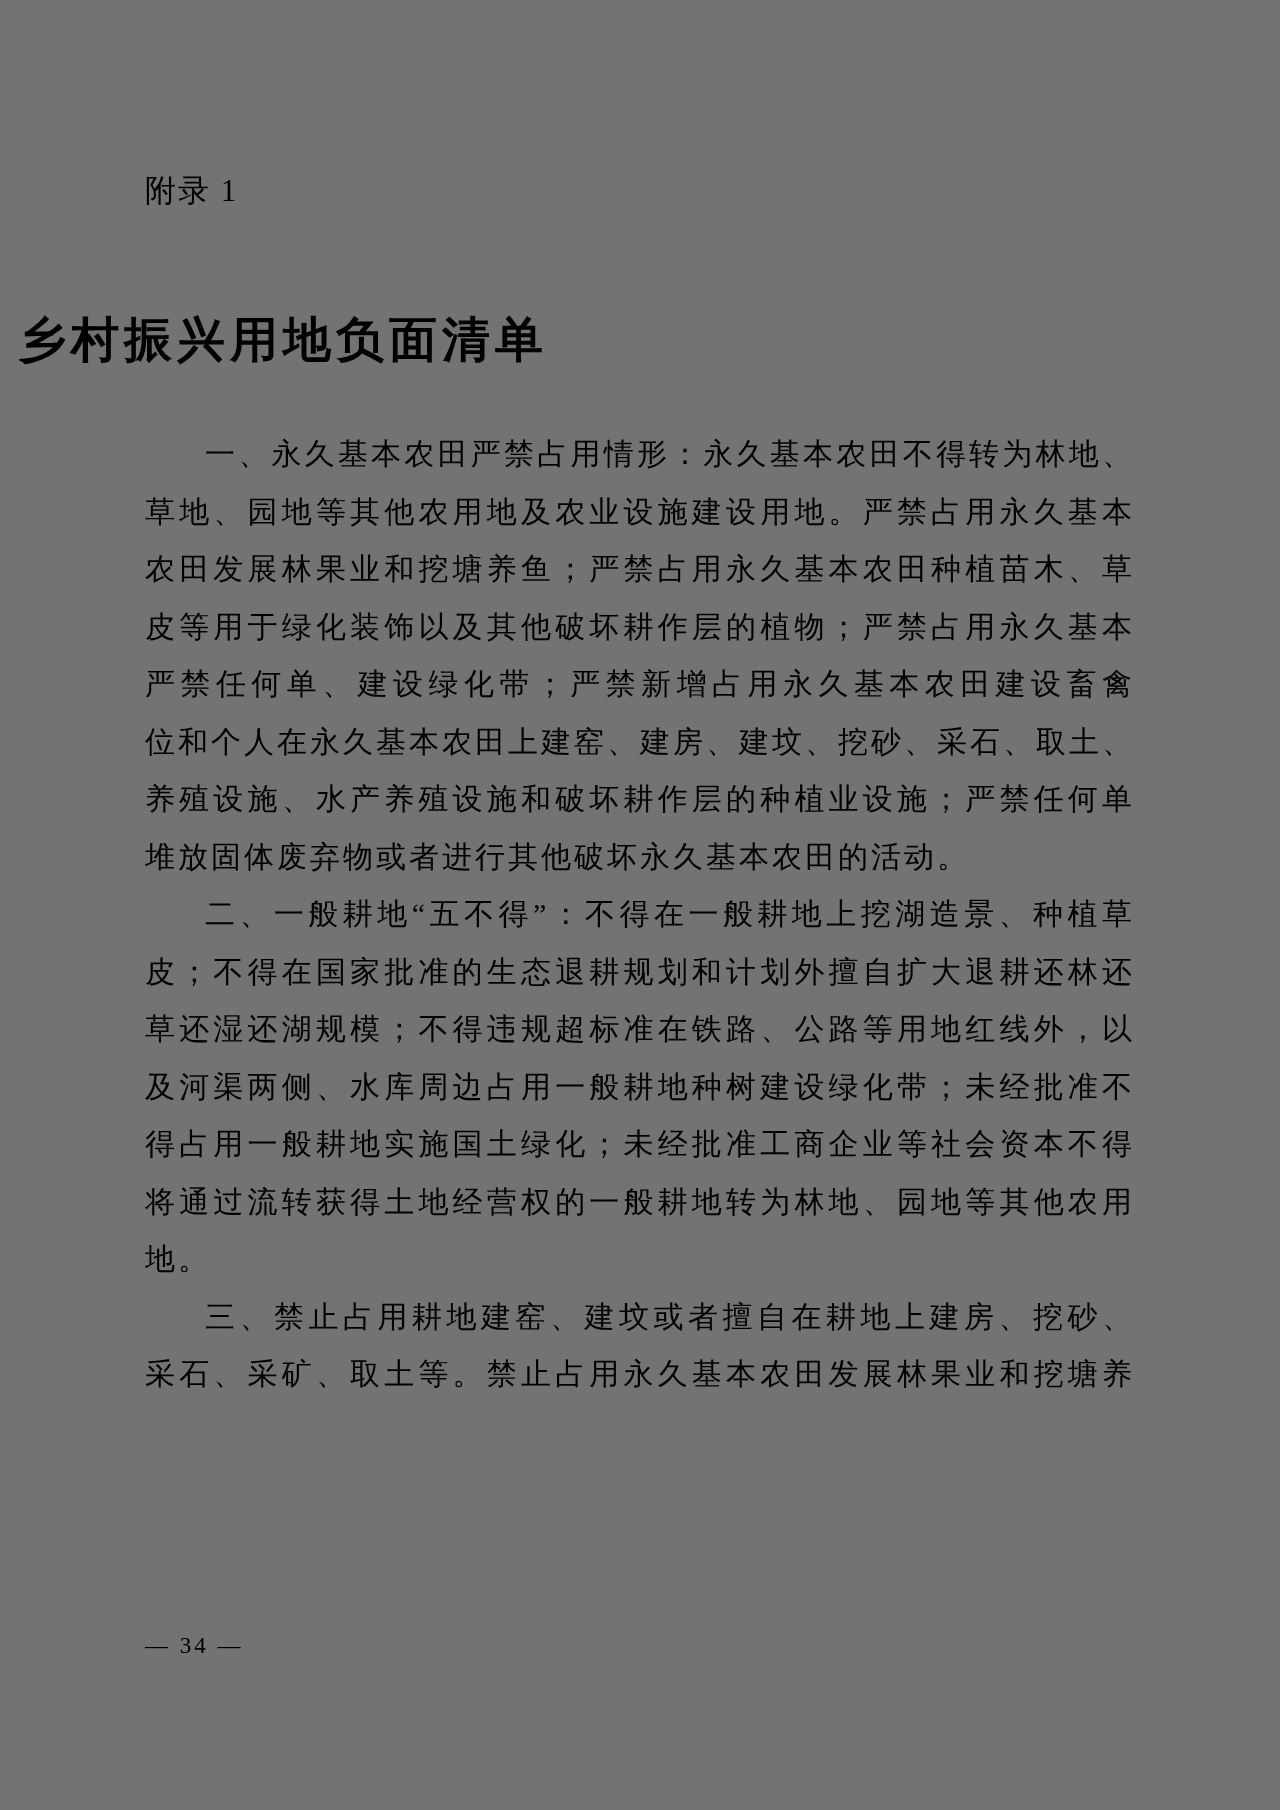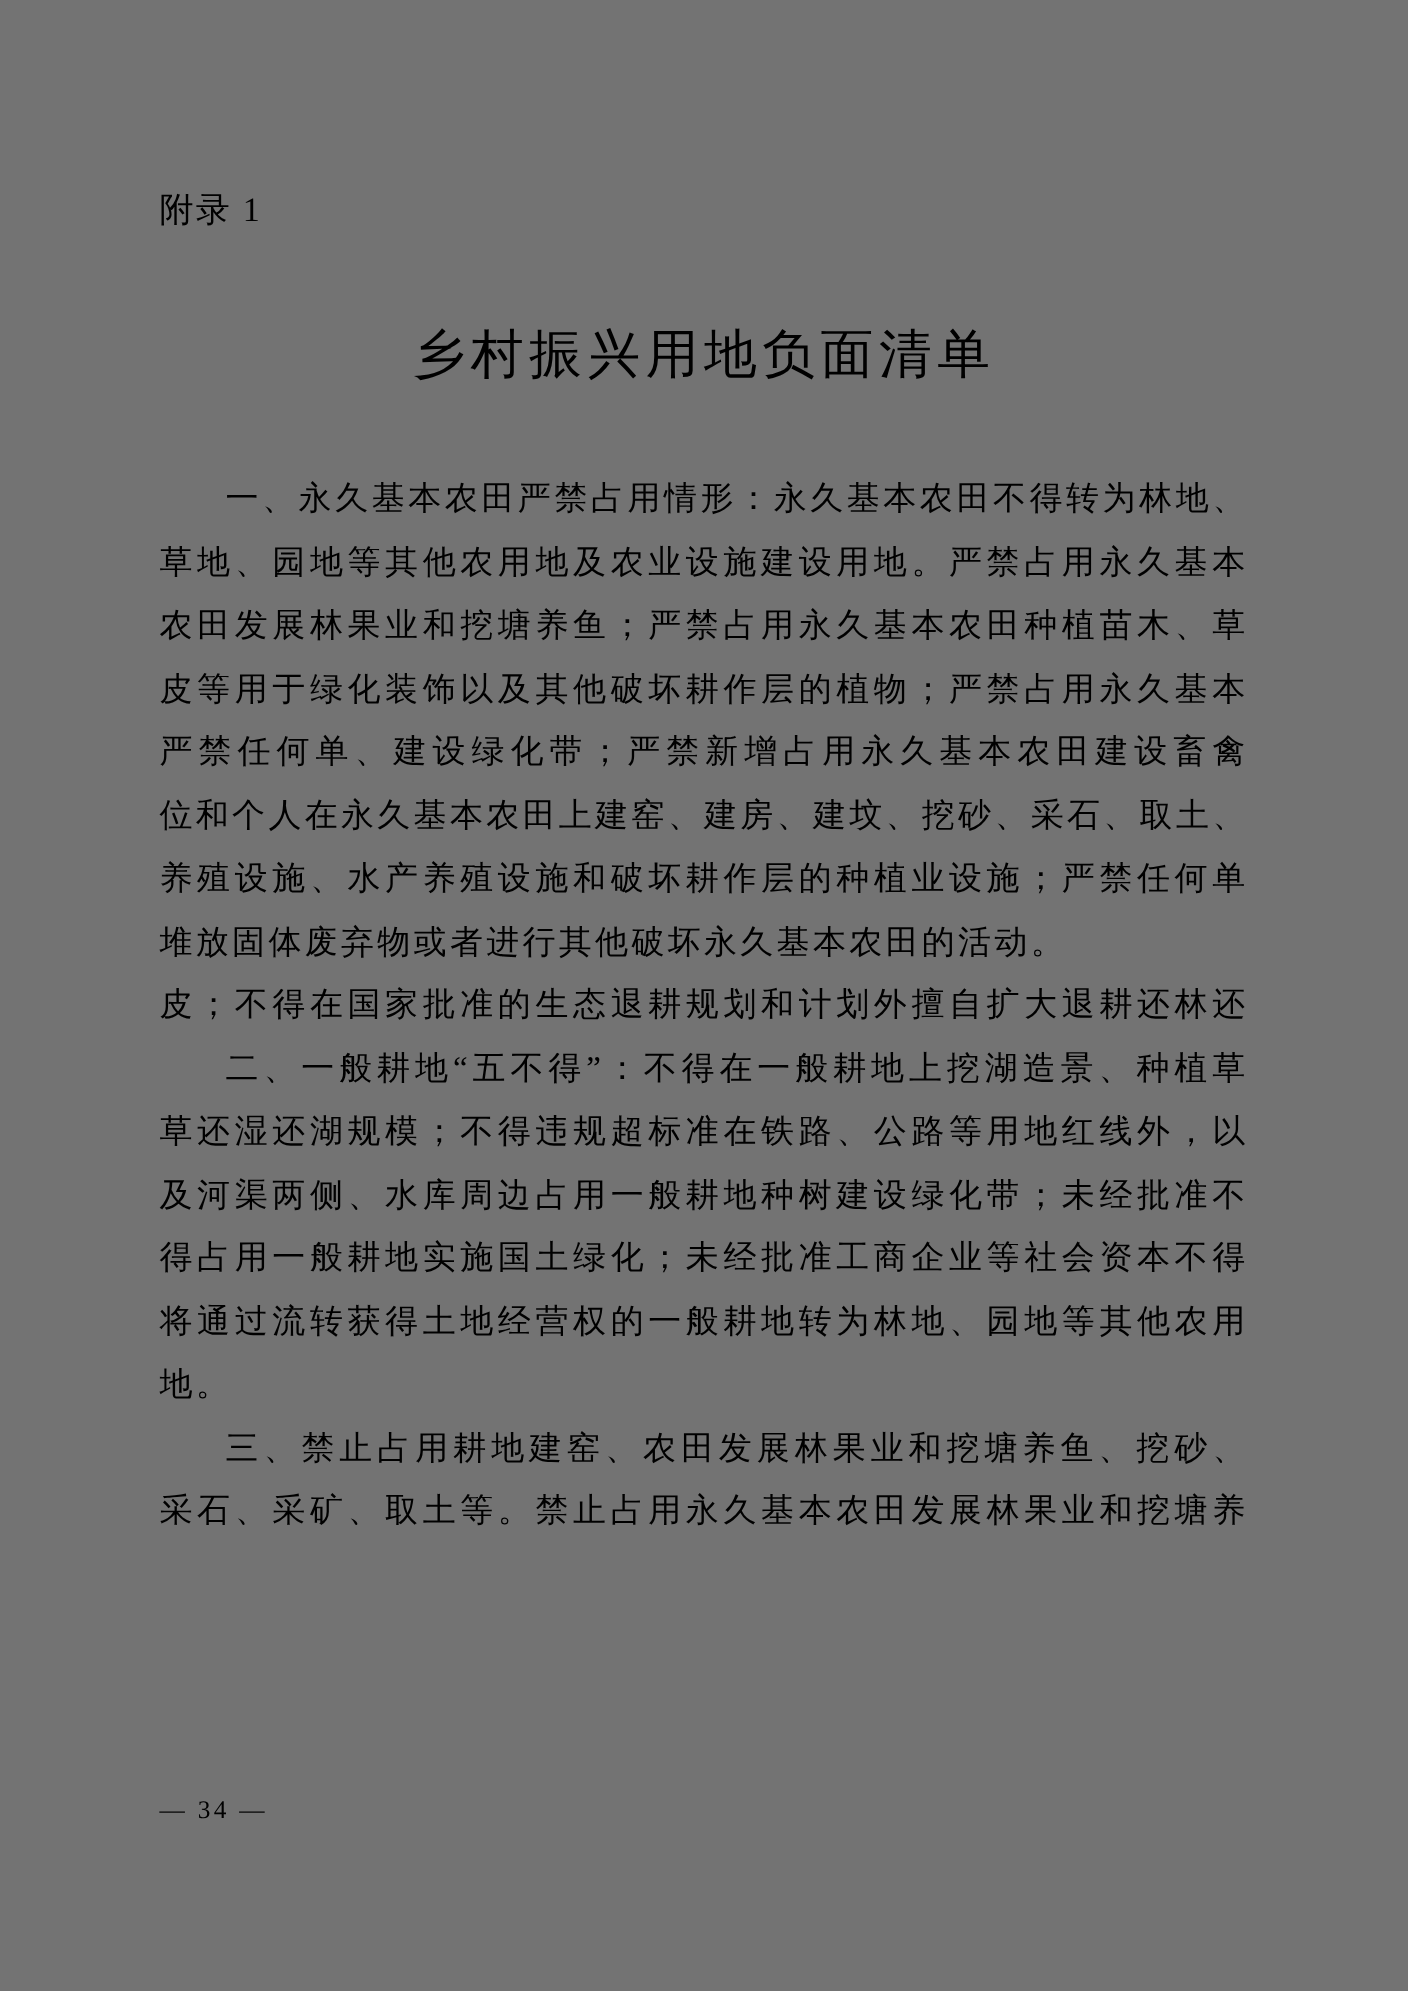--- a/index.html
+++ b/index.html
@@ -23,24 +23,23 @@
     top: 170px;
     font-size: 31px;
     letter-spacing: 2px;
     white-space: nowrap;
   }
   .doc-title {
     position: absolute;
     left: 0;
     right: 0;
     top: 290px;
-    margin: 0;
-    text-align: center;
+    margin: 18px;
     font-size: 48px;
-    font-weight: normal;
+    font-weight: bold;
     letter-spacing: 5px;
     white-space: nowrap;
   }
   .doc-body {
     position: absolute;
     left: 145px;
     top: 425px;
     width: 990px;
     font-size: 30px;
     line-height: 57.5px;
@@ -86,28 +85,28 @@
         <div class="line first justified">一、永久基本农田严禁占用情形：永久基本农田不得转为林地、</div>
         <div class="line justified">草地、园地等其他农用地及农业设施建设用地。严禁占用永久基本</div>
         <div class="line justified">农田发展林果业和挖塘养鱼；严禁占用永久基本农田种植苗木、草</div>
         <div class="line justified">皮等用于绿化装饰以及其他破坏耕作层的植物；严禁占用永久基本</div>
         <div class="line justified">严禁任何单、建设绿化带；严禁新增占用永久基本农田建设畜禽</div>
         <div class="line justified">位和个人在永久基本农田上建窑、建房、建坟、挖砂、采石、取土、</div>
         <div class="line justified">养殖设施、水产养殖设施和破坏耕作层的种植业设施；严禁任何单</div>
         <div class="line flush-left">堆放固体废弃物或者进行其他破坏永久基本农田的活动。</div>
       </div>
       <div class="paragraph">
+        <div class="line first justified">二、一般耕地“五不得”：不得在一般耕地上挖湖造景、种植草</div>
         <div class="line justified">皮；不得在国家批准的生态退耕规划和计划外擅自扩大退耕还林还</div>
-        <div class="line first justified">二、一般耕地“五不得”：不得在一般耕地上挖湖造景、种植草</div>
         <div class="line justified">草还湿还湖规模；不得违规超标准在铁路、公路等用地红线外，以</div>
         <div class="line justified">及河渠两侧、水库周边占用一般耕地种树建设绿化带；未经批准不</div>
         <div class="line justified">得占用一般耕地实施国土绿化；未经批准工商企业等社会资本不得</div>
         <div class="line justified">将通过流转获得土地经营权的一般耕地转为林地、园地等其他农用</div>
         <div class="line flush-left">地。</div>
       </div>
       <div class="paragraph">
-        <div class="line first justified">三、禁止占用耕地建窑、农田发展林果业和挖塘养鱼、挖砂、</div>
+        <div class="line first justified">三、禁止占用耕地建窑、建坟或者擅自在耕地上建房、挖砂、</div>
         <div class="line justified">采石、采矿、取土等。禁止占用永久基本农田发展林果业和挖塘养</div>
       </div>
     </div>
 
   <div class="page-number">— 34 —</div>
 </div>
 
 </body></html>

